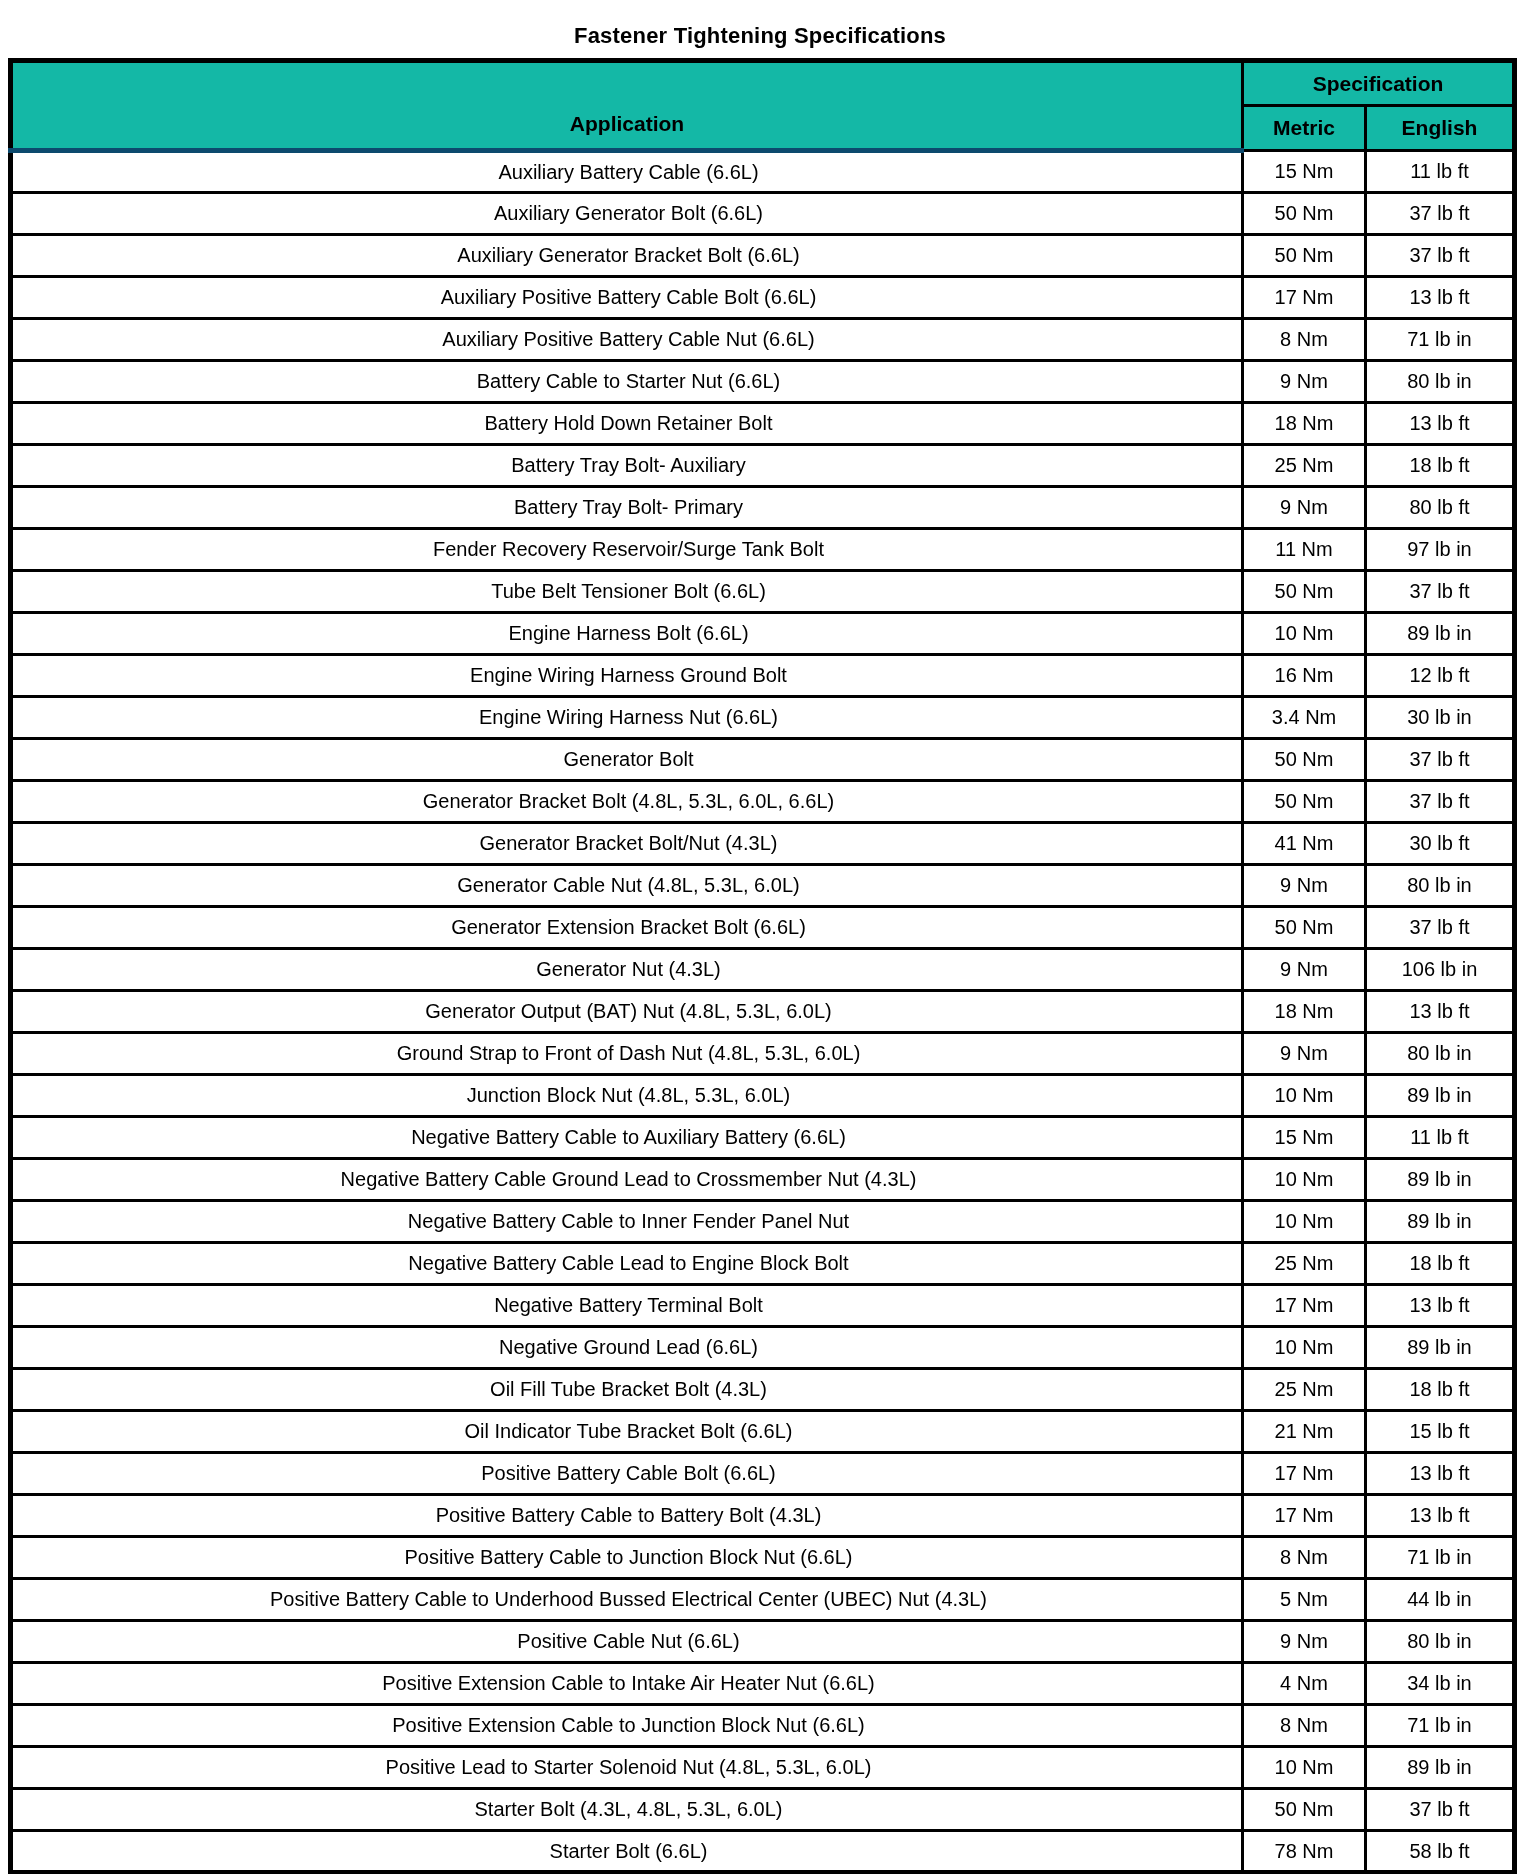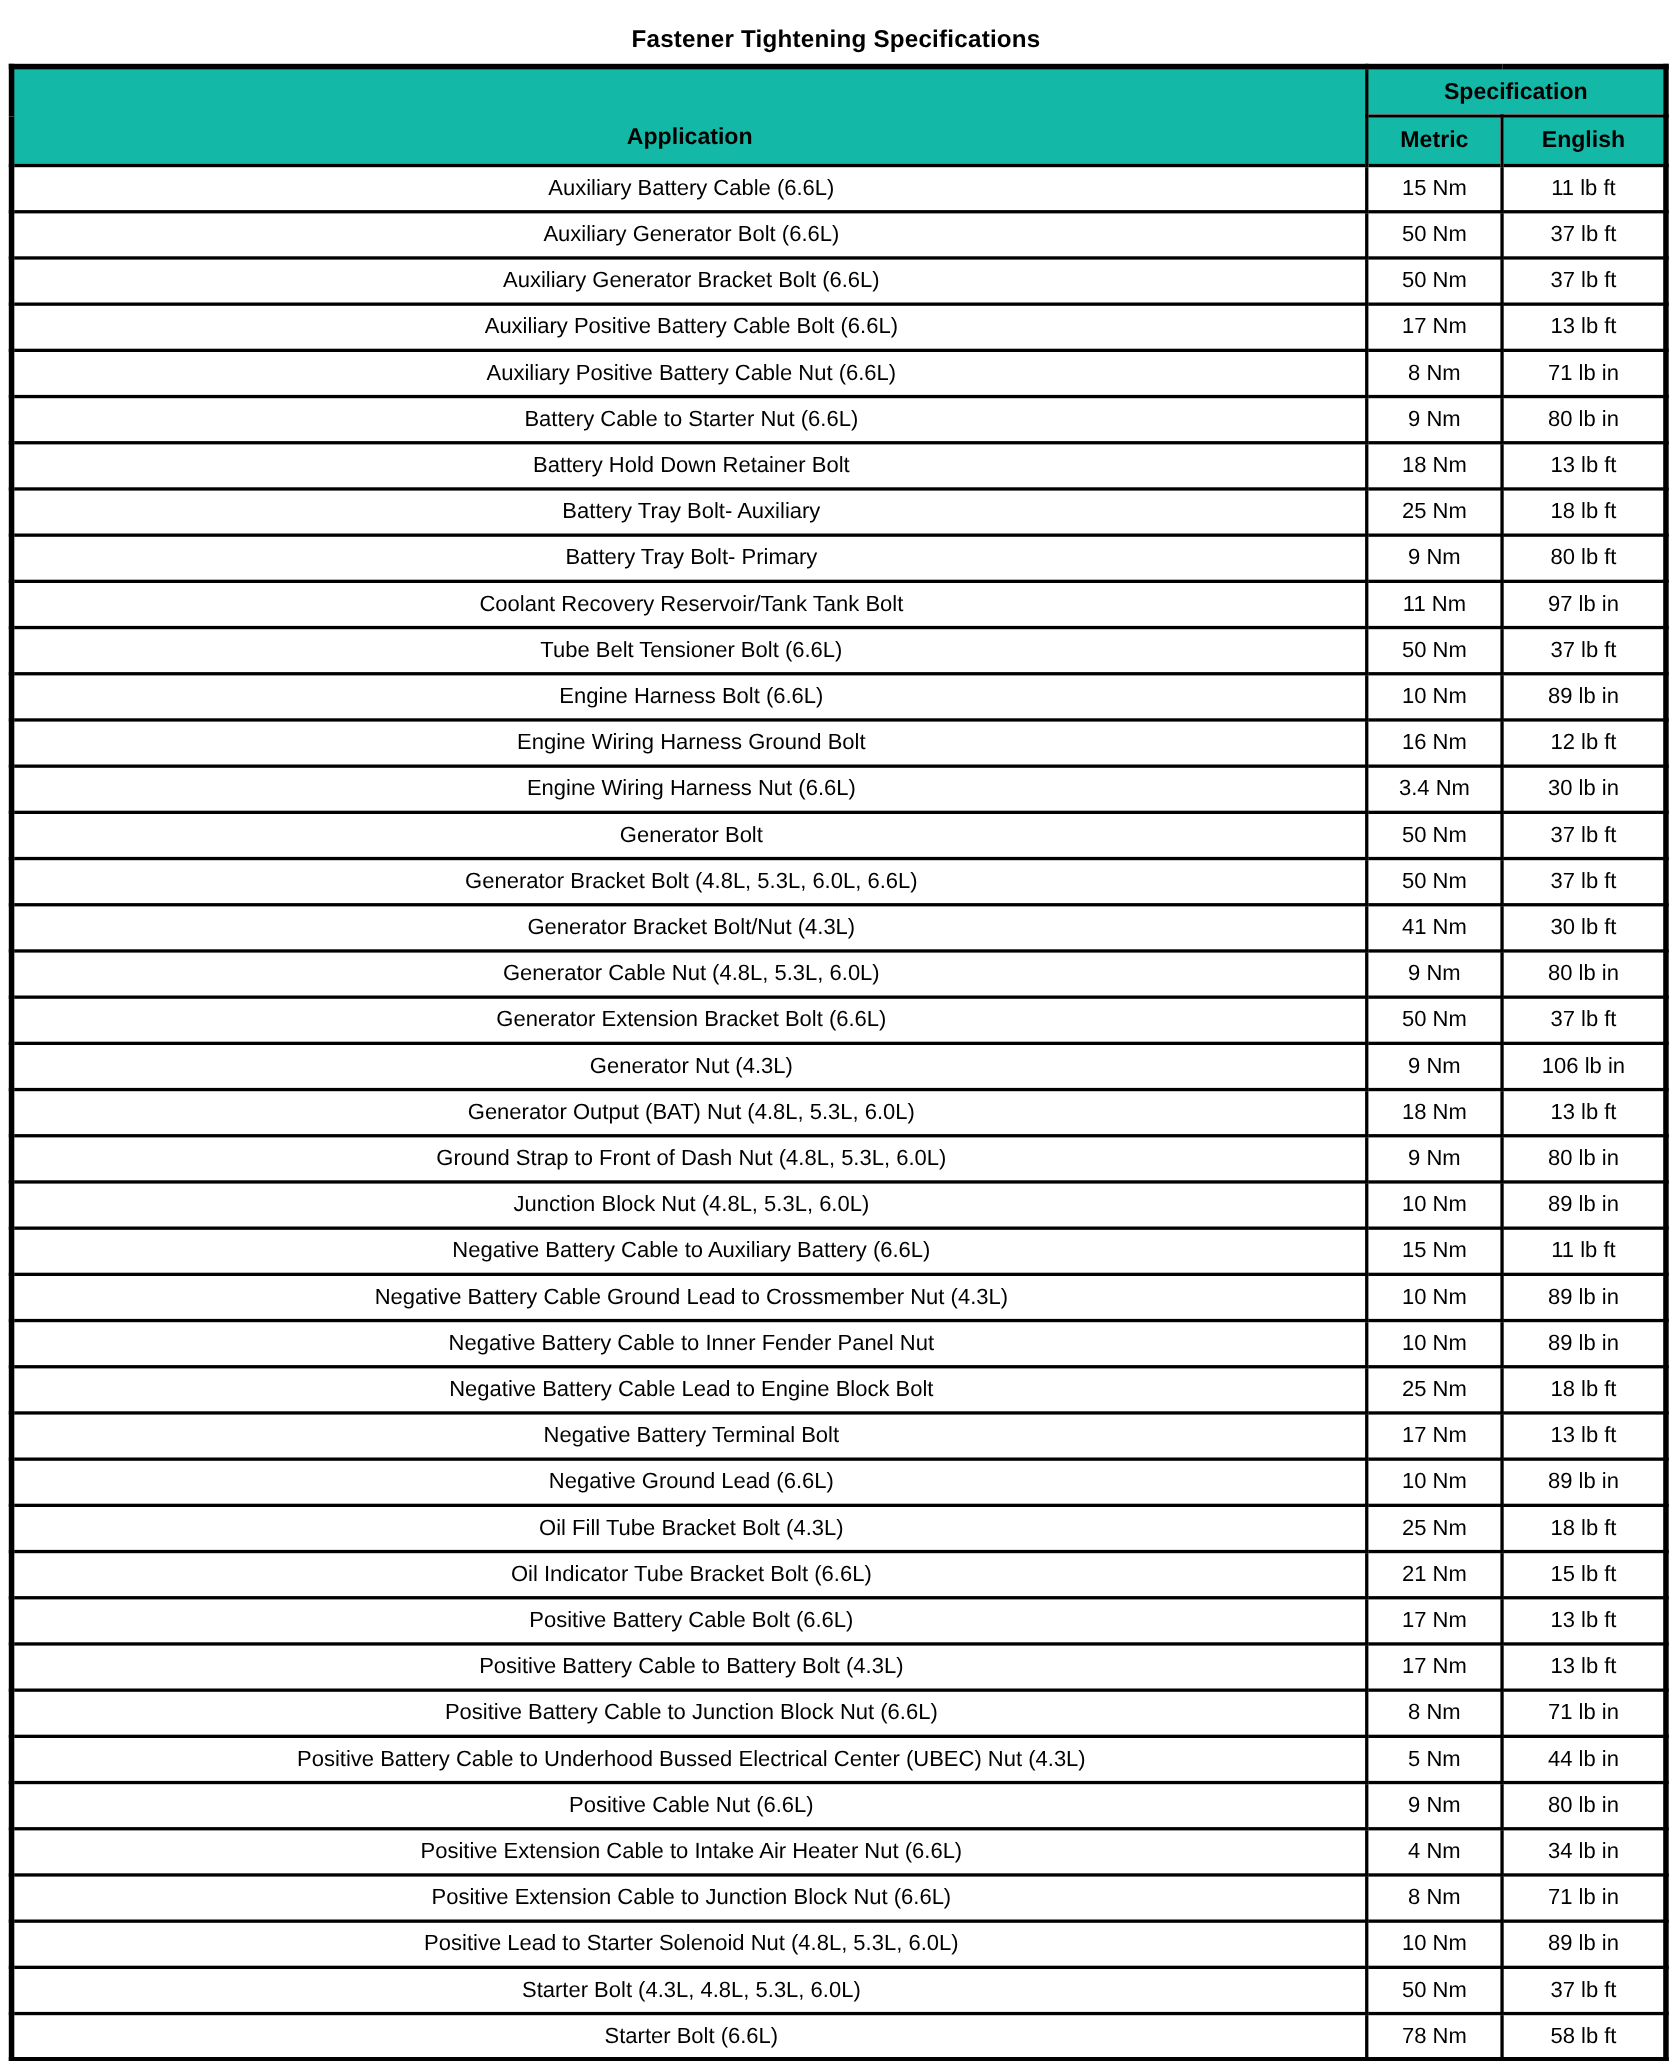--- a/index.html
+++ b/index.html
@@ -48,21 +48,21 @@
   }
   thead th {
     font-size: 21px;
     font-weight: bold;
     text-align: center;
     background: #14b8a6;
   }
   th.h-app {
     vertical-align: bottom;
     padding-bottom: 12px;
-    border-bottom: 2px solid #0c4a6e;
+    border-bottom: 5px solid #0c4a6e;
   }
   th.h-spec { height: 45px; }
   th.h-sub  {
     height: 45px;
     border-bottom: 1px solid #404040;
   }
   tbody td {
     height: 42px;
     font-size: 20px;
     vertical-align: middle;
@@ -148,21 +148,21 @@
           <td class="val">18 lb ft</td>
         </tr>
 
         <tr>
           <td class="app">Battery Tray Bolt- Primary</td>
           <td class="val">9 Nm</td>
           <td class="val">80 lb ft</td>
         </tr>
 
         <tr>
-          <td class="app">Coolant Recovery Reservoir/Tank Tank Bolt</td>
+          <td class="app">Fender Recovery Reservoir/Surge Tank Bolt</td>
           <td class="val">11 Nm</td>
           <td class="val">97 lb in</td>
         </tr>
 
         <tr>
           <td class="app">Tube Belt Tensioner Bolt (6.6L)</td>
           <td class="val">50 Nm</td>
           <td class="val">37 lb ft</td>
         </tr>
 

